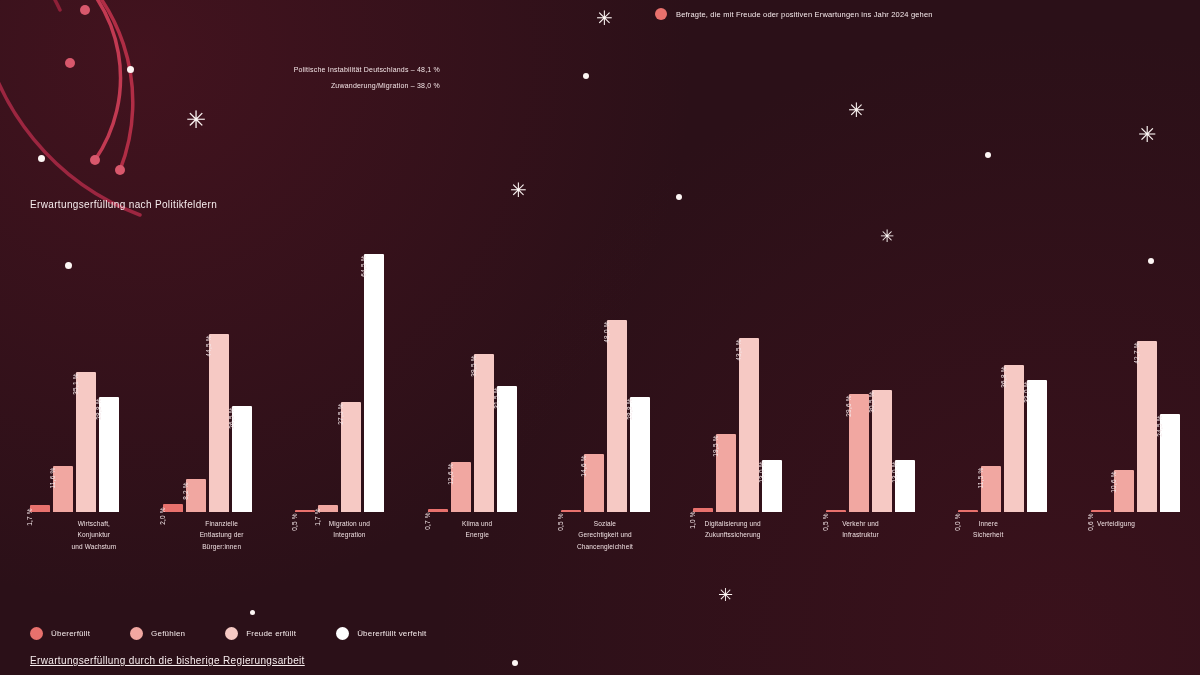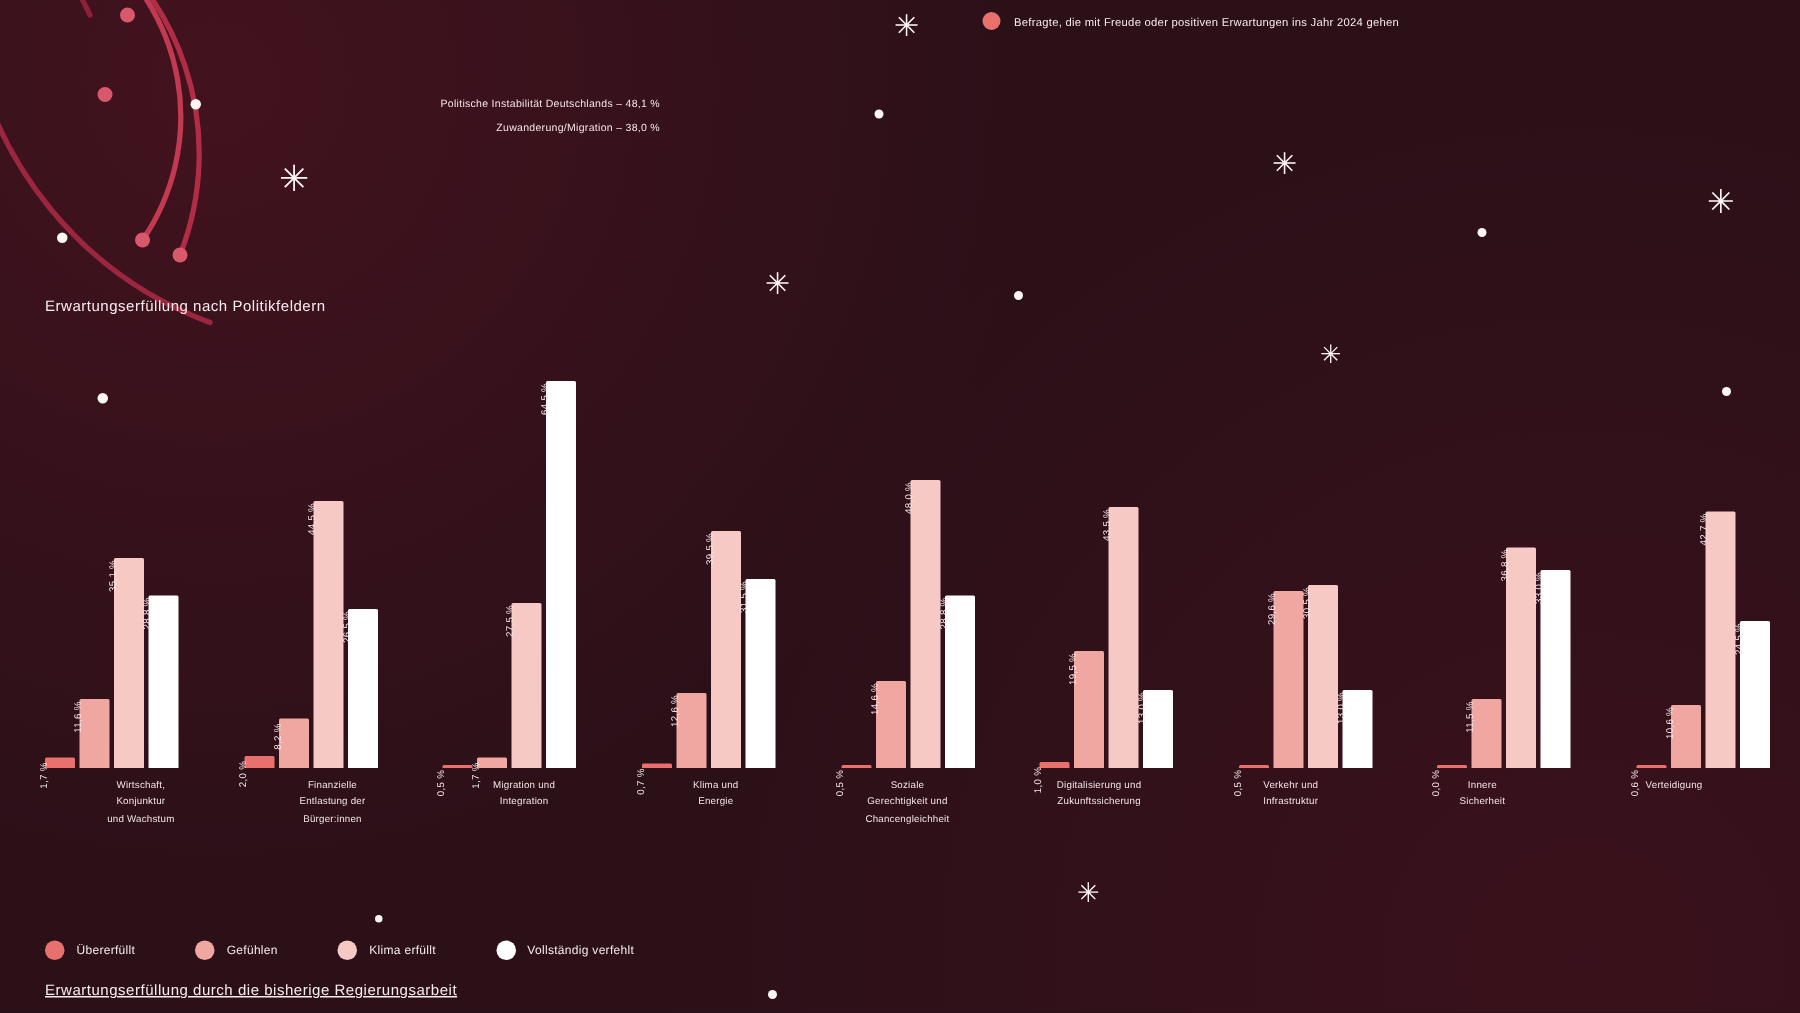--- a/index.html
+++ b/index.html
@@ -494,21 +494,21 @@
       <div class="bl-item">
         <span class="bl-dot" style="background: rgb(232, 113, 109);"></span>
         <span class="bl-txt">Übererfüllt</span>
       </div>
       <div class="bl-item">
         <span class="bl-dot" style="background: rgb(241, 167, 161);"></span>
         <span class="bl-txt">Gefühlen</span>
       </div>
       <div class="bl-item">
         <span class="bl-dot" style="background: rgb(246, 201, 196);"></span>
-        <span class="bl-txt">Klima erfüllt</span>
+        <span class="bl-txt">Freude erfüllt</span>
       </div>
       <div class="bl-item">
         <span class="bl-dot" style="background: rgb(255, 255, 255);"></span>
-        <span class="bl-txt">Vollständig verfehlt</span>
+        <span class="bl-txt">Übererfüllt verfehlt</span>
       </div>
     </div>
 
 </div>
 
 </body></html>

